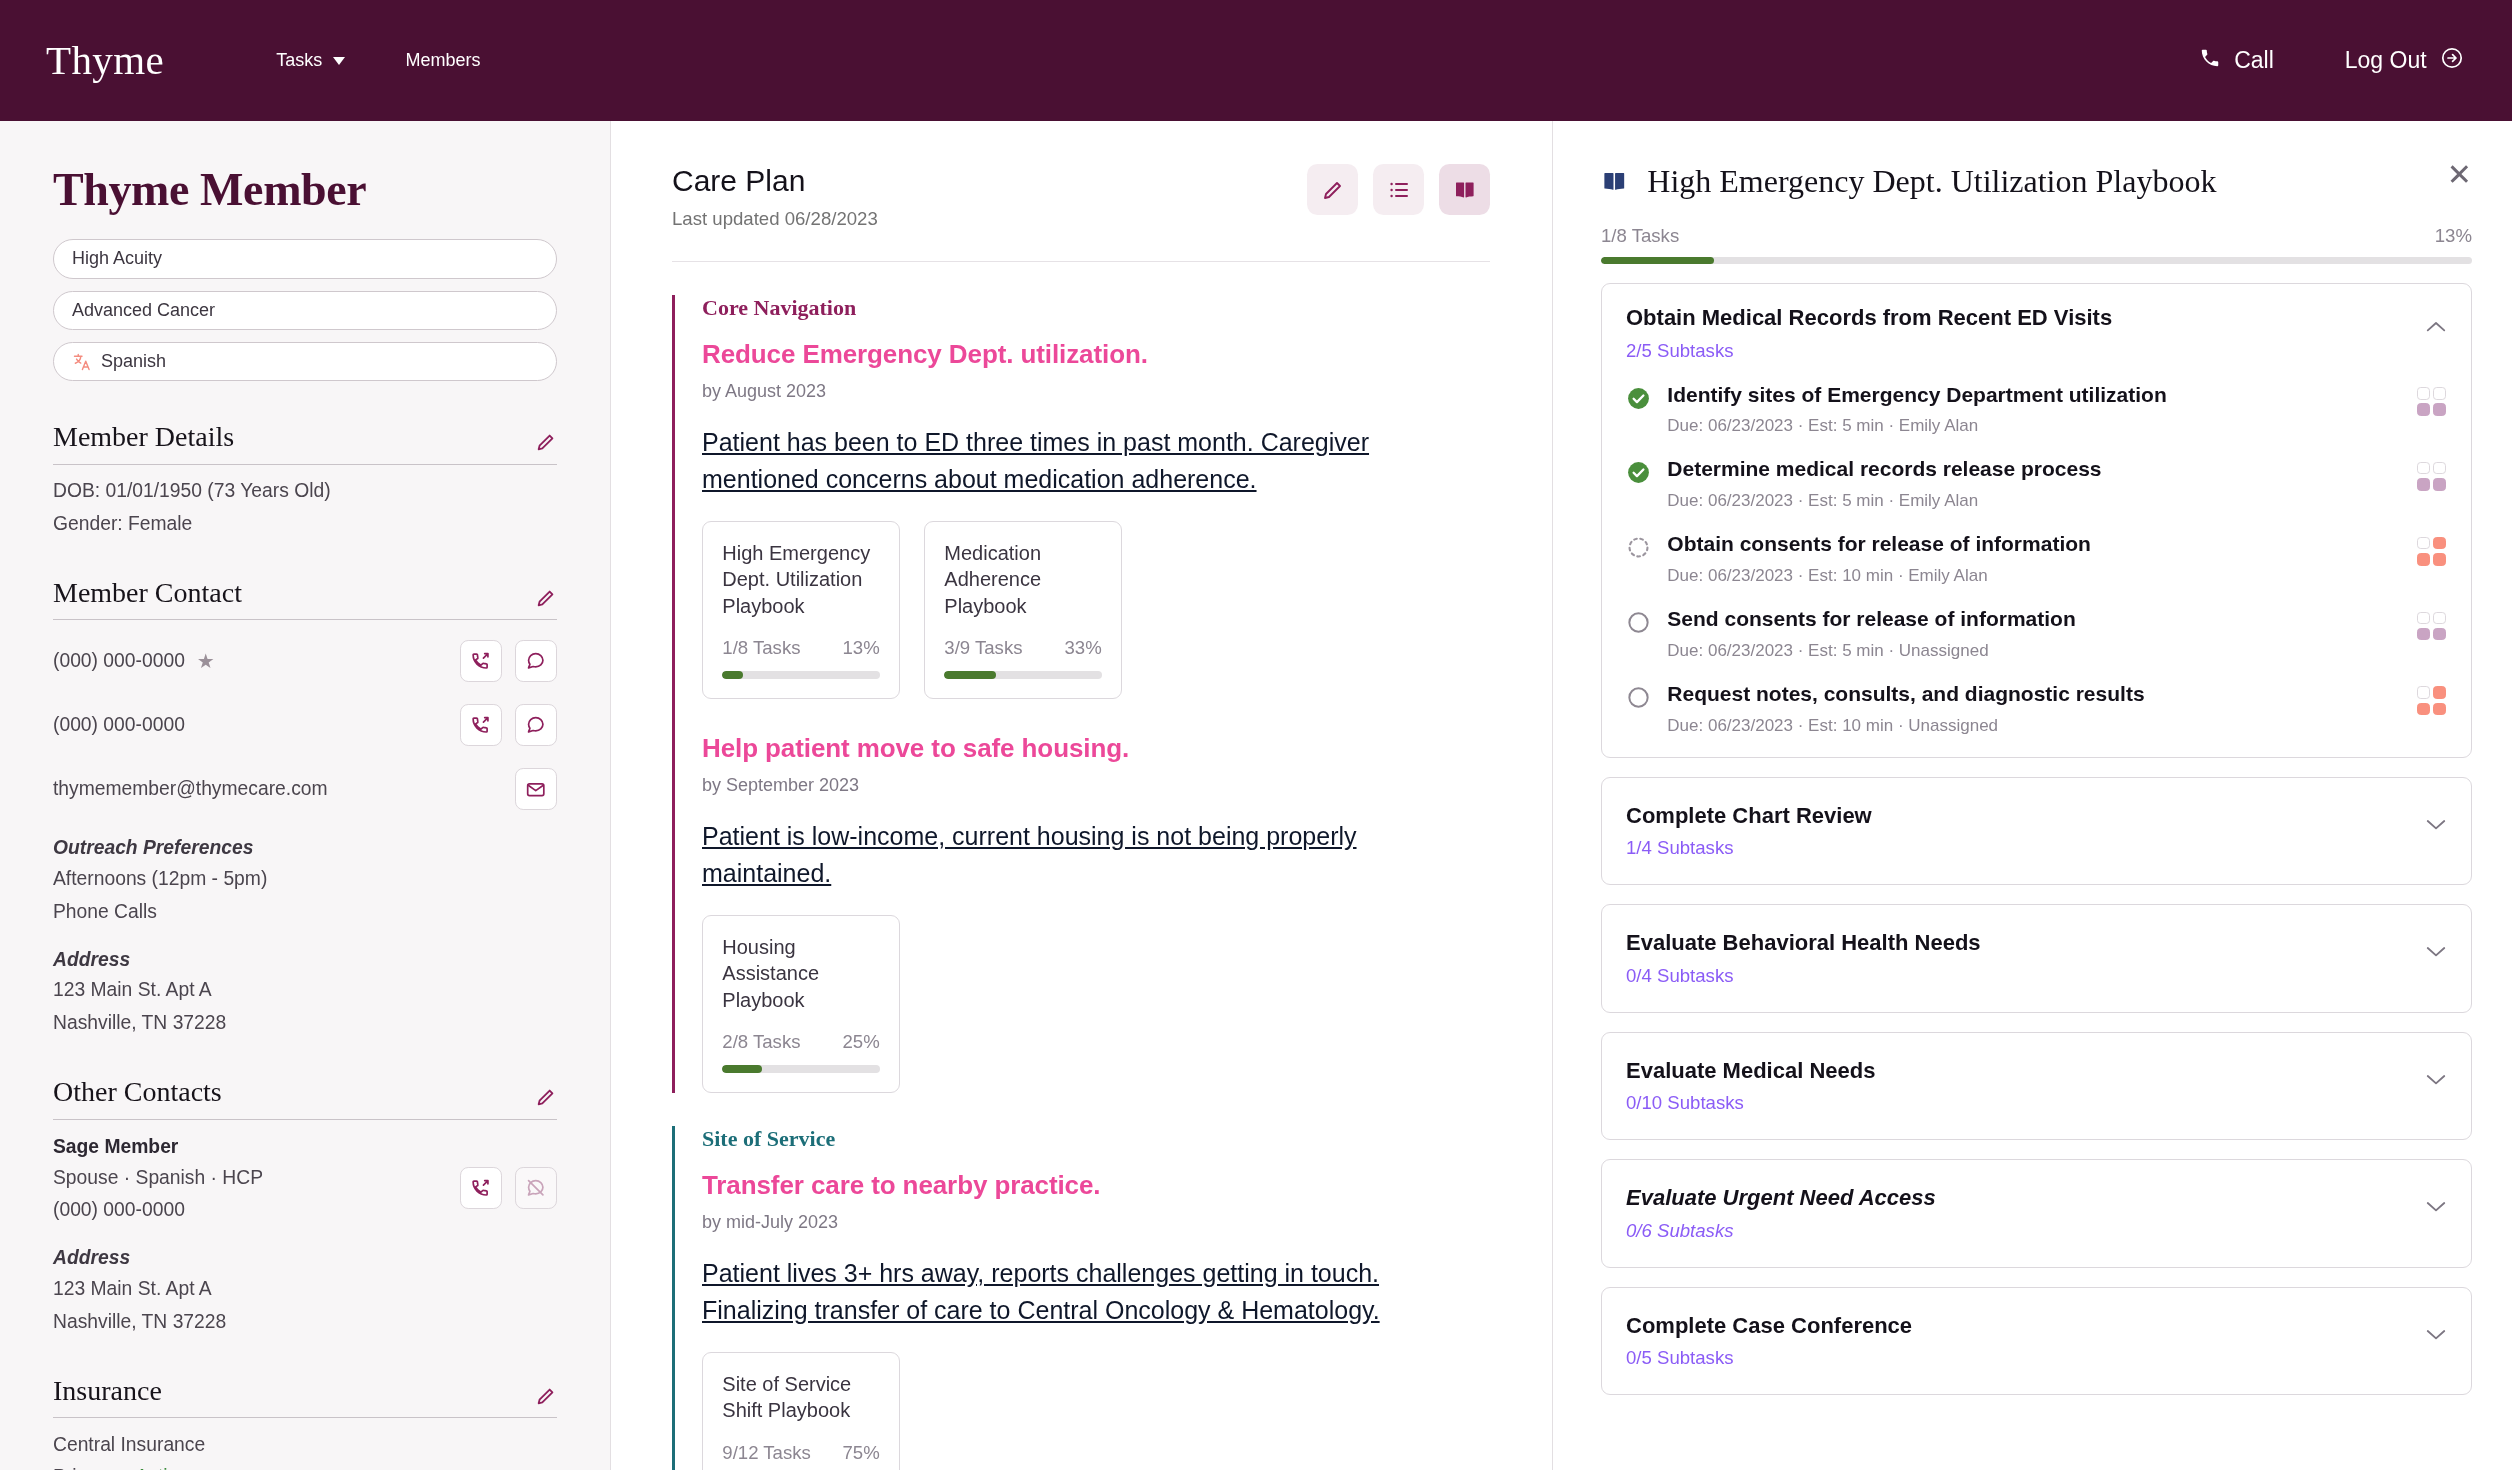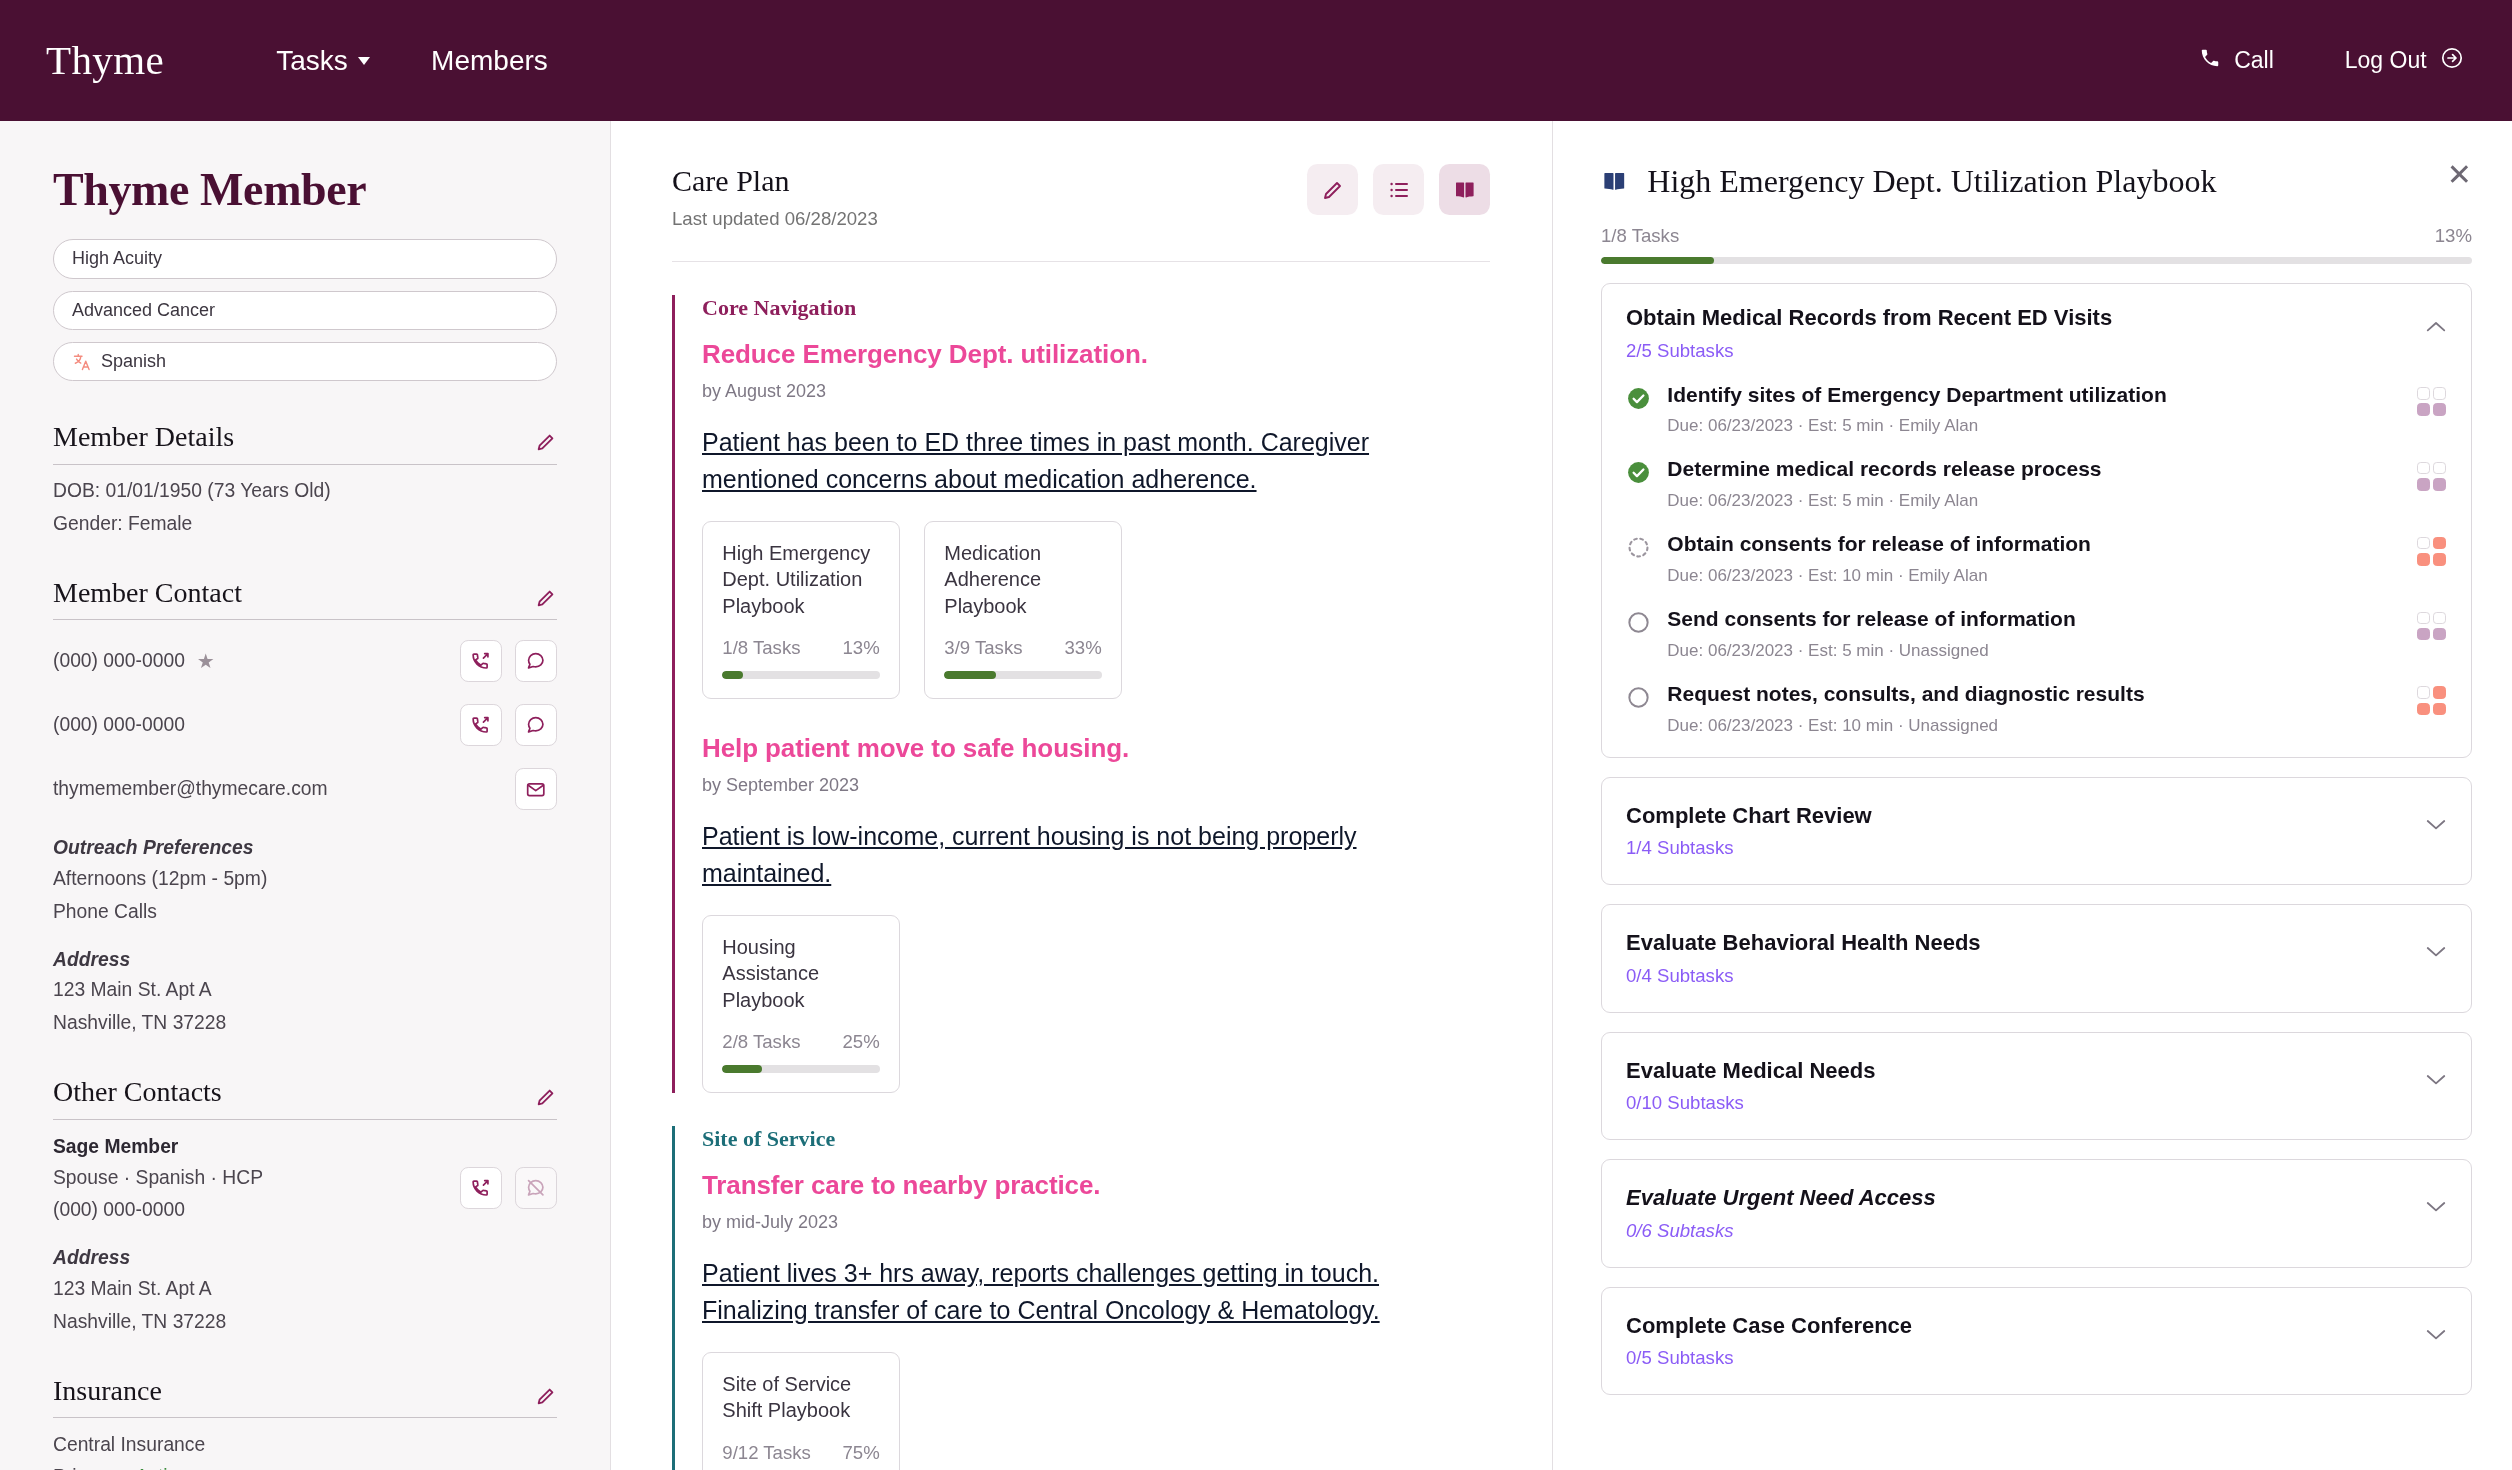--- a/index.html
+++ b/index.html
@@ -17,21 +17,21 @@
     display: flex; align-items: center;
     padding: 0 48px 0 46px;
     color: #ffffff; position: relative; gap: 8px;
   }
   #logo {
     font-family: "Liberation Serif", serif;
     font-size: 41px; letter-spacing: 0.4px;
     font-weight: 400; color:#fff; line-height:1;
   }
   .nav-link {
-    font-size: 28px; color:#fff; margin-left: 53px;
+    font-size: 18px; color:#fff; margin-left: 53px;
     display:flex; align-items:center; gap: 10.4px; cursor:pointer;
   }
   .nav-link.first { margin-left: 104px; }
   .chev-d {
     width:0;height:0;border-left:6.7px solid transparent;border-right:6.7px solid transparent;
     border-top:8.2px solid #fff;
   }
   #nav-right { margin-left:auto; display:flex; align-items:center; }
   .nav-right-item {
     font-size: 23px; color:#fff; display:flex; align-items:center; gap:13.4px;
@@ -83,21 +83,21 @@
   .ibtn.muted { color:#C9A4BA; background:#FAF8F9; }
   .name-strong { font-size:19.3px; color:#2D2832; font-weight:700; margin-top:16.3px; }
   .green { color:#3E8E3E; }
 
   
   #center {
     width: 942px; flex:none; background:#fff; border-right:0.7px solid #E3DFE2;
     padding: 43px 62px 0 61px; overflow:hidden;
   }
   #cp-head { display:flex; align-items:flex-start; justify-content:space-between; }
-  #cp-title { font-family:Liberation Serif, serif; font-size:30px; color:#14111A; font-weight:400; }
+  #cp-title { font-family:Liberation Sans, sans-serif; font-size:30px; color:#14111A; font-weight:400; }
   #cp-sub { font-size:18.6px; color:#737373; margin-top:10.4px; }
   #cp-actions { display:flex; gap:15px; }
   .tool {
     width:51px;height:51px;border-radius:10.4px;background:#F5EDF1;
     display:flex;align-items:center;justify-content:center;color:#8E1F5C;cursor:pointer;
   }
   .tool.active { background:#EDDDE6; }
   #cp-rule { border-bottom:0.7px solid #E6E2E6; margin-top:31px; }
 
   .goal { border-left:3.7px solid #8E1F5C; padding-left:27px; margin-top:33px; }

